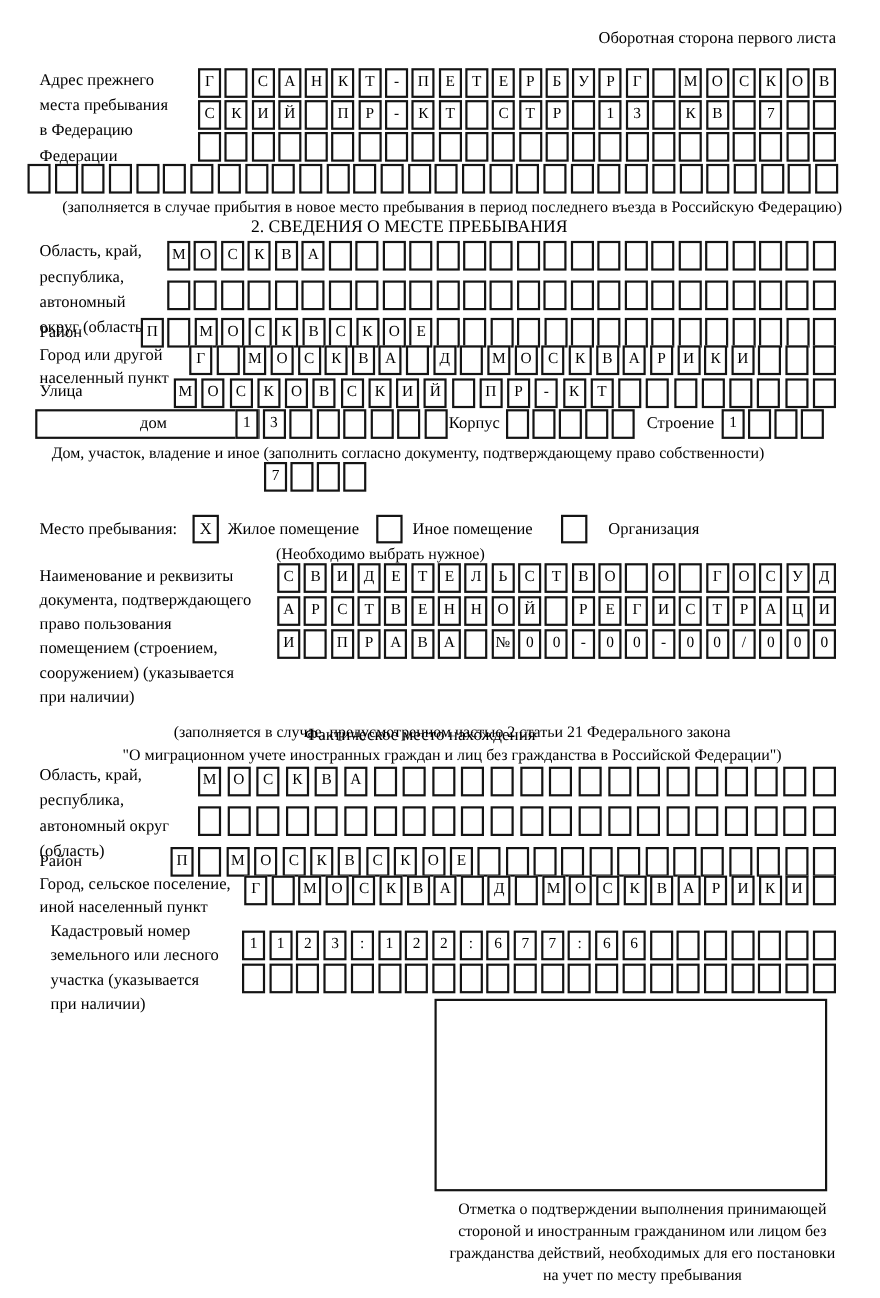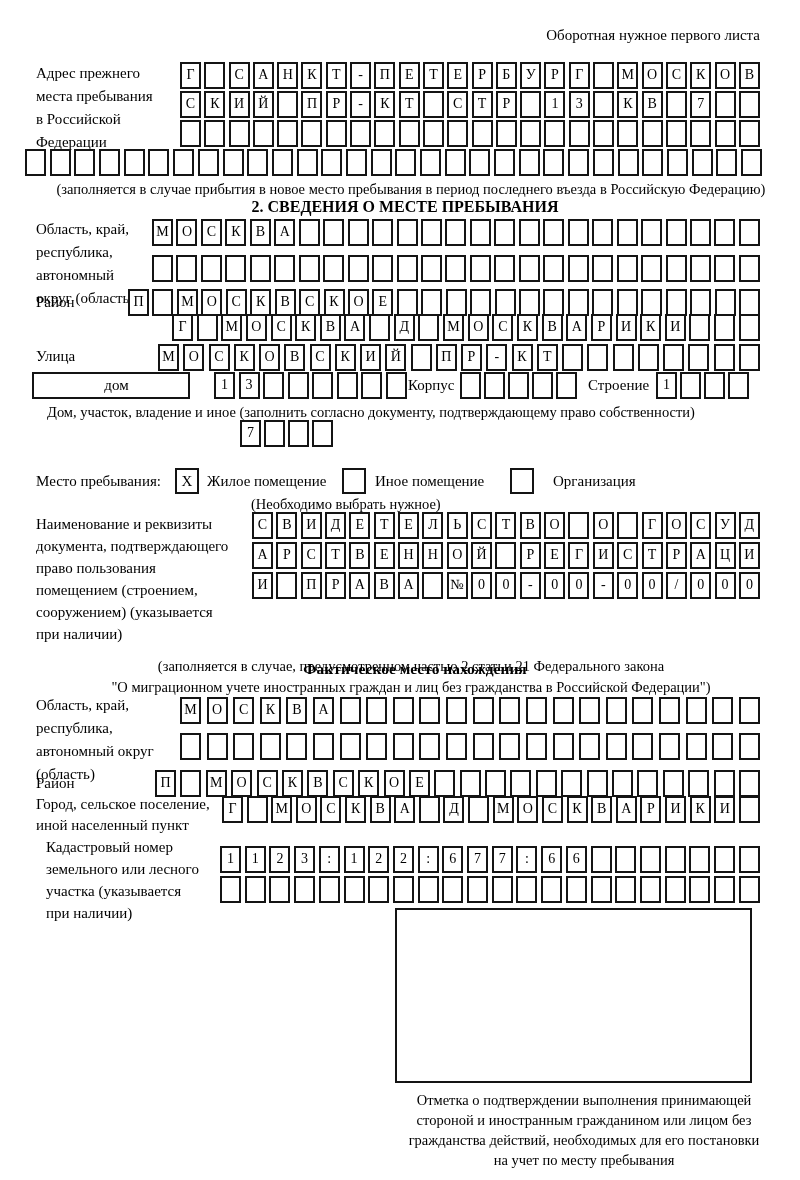--- a/index.html
+++ b/index.html
@@ -10,42 +10,42 @@
   .lbl { position:absolute; font-size:15px; line-height:23px; white-space:pre-line; }
   .lbl.tight { line-height:21px; }
   .cellrow { position:absolute; display:flex; justify-content:space-between; height:27px; }
   .cell {
     box-sizing:border-box; flex:0 0 21px; width:21px; height:27px;
     border:2px solid #141414; font-size:14px; text-align:center; line-height:22px;
     background:#fff;
   }
   .caption { position:absolute; font-size:14.5px; line-height:20px; white-space:pre-line;padding-left:11px; }
   .centered { left:0; width:800px; text-align:center; }
-  .hdr { position:absolute; left:0; width:744px; text-align:center; font-weight:bold; font-size:16px;margin-left:33px; }
+  .hdr { position:absolute; left:0; width:744px; text-align:center; font-weight:normal; font-size:16px; }
   .named-box {
     position:absolute; box-sizing:border-box; border:2px solid #141414; height:27px;
     text-align:center; font-size:15px; line-height:23px; background:#fff;
   }
   .checkbox {
     position:absolute; box-sizing:border-box; width:24px; height:26px;
     border:2px solid #141414; text-align:center; font-size:15px; line-height:22px; background:#fff;
   }
   .inline-lbl { position:absolute; font-size:15px; line-height:26px; }
   .stamp-box { position:absolute; box-sizing:border-box; border:2px solid #141414; background:#fff; }
 </style>
 </head>
 <body>
 
 <div class="page">
 
-  <div class="lbl" style="left:380px;top:24px;width:380px;text-align:right;">Оборотная нужное первого листа</div>
+  <div class="lbl" style="left:380px;top:24px;width:380px;text-align:right;">Оборотная сторона первого листа</div>
 
   <div class="lbl" style="left:36px;top:62px;">Адрес прежнего
 места пребывания
-в Российской
+в Федерацию
 Федерации</div>
   <div class="cellrow" style="left:180px;top:62px;width:580px;">
       <span class="cell">Г</span>
       <span class="cell"></span>
       <span class="cell">С</span>
       <span class="cell">А</span>
       <span class="cell">Н</span>
       <span class="cell">К</span>
       <span class="cell">Т</span>
       <span class="cell">-</span>
@@ -236,20 +236,22 @@
       <span class="cell"></span>
       <span class="cell"></span>
       <span class="cell"></span>
       <span class="cell"></span>
       <span class="cell"></span>
       <span class="cell"></span>
       <span class="cell"></span>
       <span class="cell"></span>
     </div>
 
+  <div class="lbl tight" style="left:36px;top:313px;">Город или другой
+населенный пункт</div>
   <div class="cellrow" style="left:172px;top:314px;width:588px;">
       <span class="cell">Г</span>
       <span class="cell"></span>
       <span class="cell">М</span>
       <span class="cell">О</span>
       <span class="cell">С</span>
       <span class="cell">К</span>
       <span class="cell">В</span>
       <span class="cell">А</span>
       <span class="cell"></span>
@@ -291,21 +293,21 @@
       <span class="cell"></span>
       <span class="cell"></span>
       <span class="cell"></span>
       <span class="cell"></span>
       <span class="cell"></span>
       <span class="cell"></span>
       <span class="cell"></span>
       <span class="cell"></span>
     </div>
 
-  <div class="named-box" style="left:32px;top:372px;width:158px;padding-left:11px;">дом</div>
+  <div class="named-box" style="left:32px;top:372px;width:204px;padding-left:11px;">дом</div>
   <div class="cellrow" style="left:214px;top:372px;width:193px;">
       <span class="cell">1</span>
       <span class="cell">3</span>
       <span class="cell"></span>
       <span class="cell"></span>
       <span class="cell"></span>
       <span class="cell"></span>
       <span class="cell"></span>
       <span class="cell"></span>
     </div>

